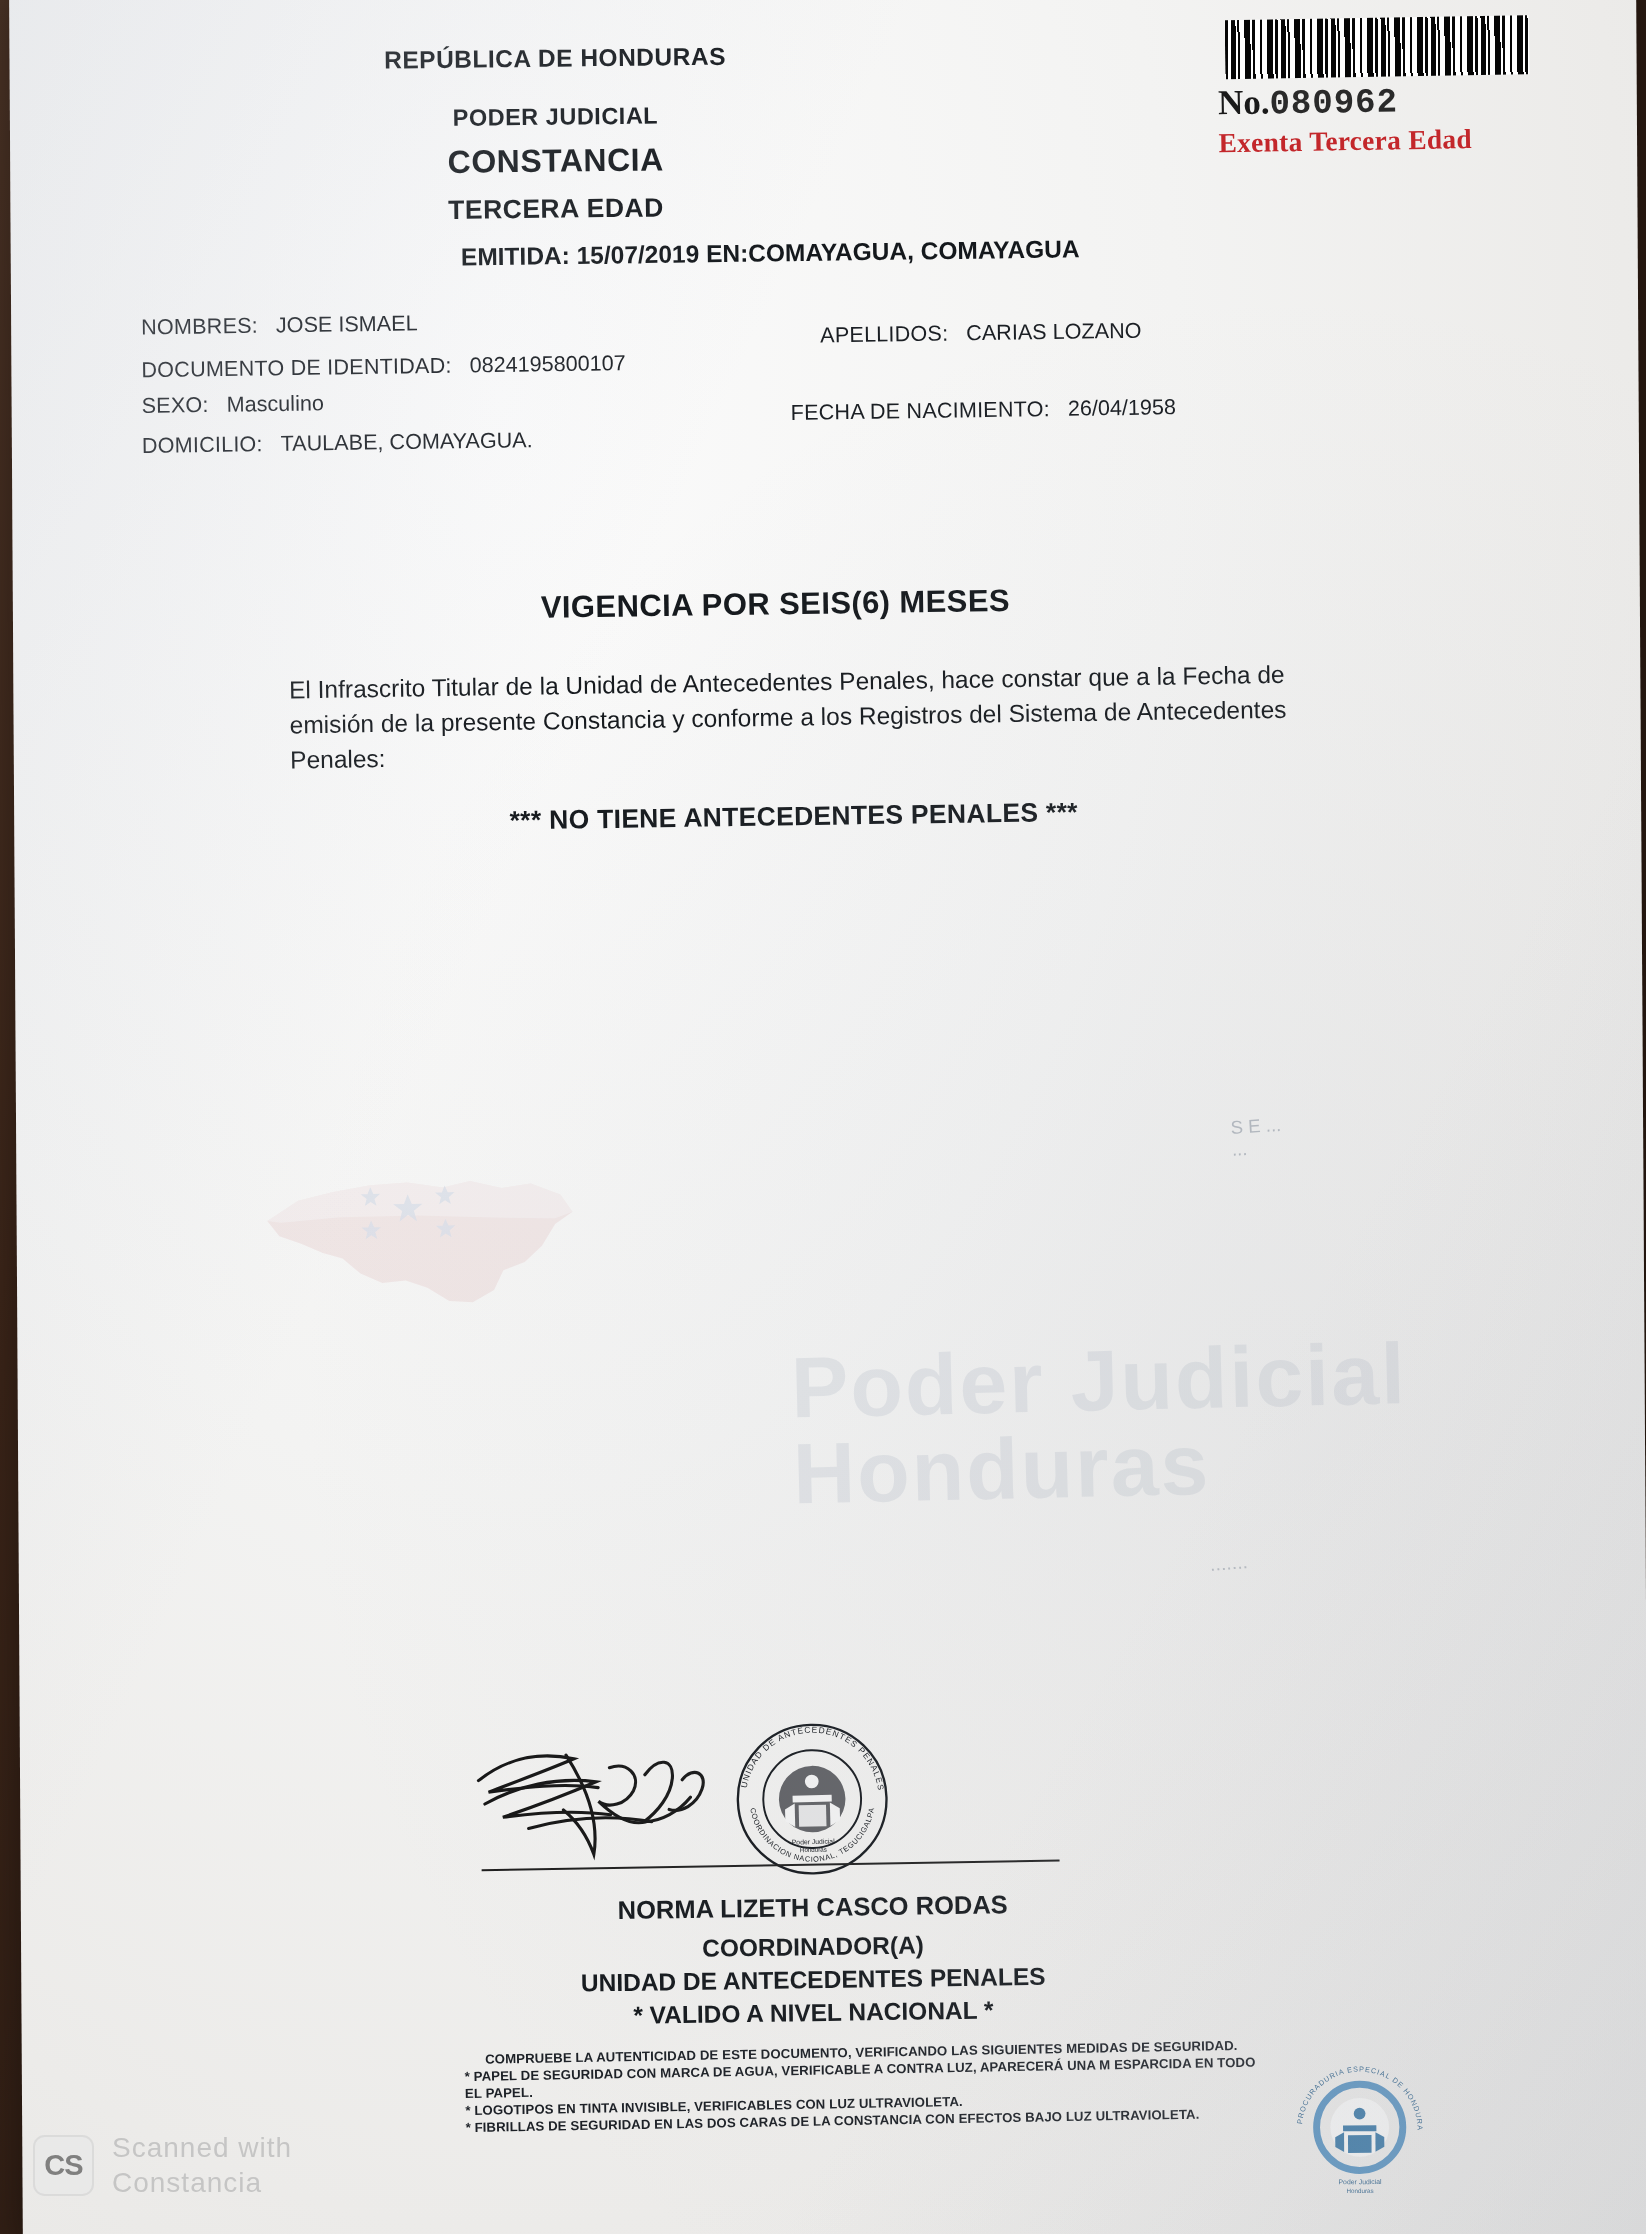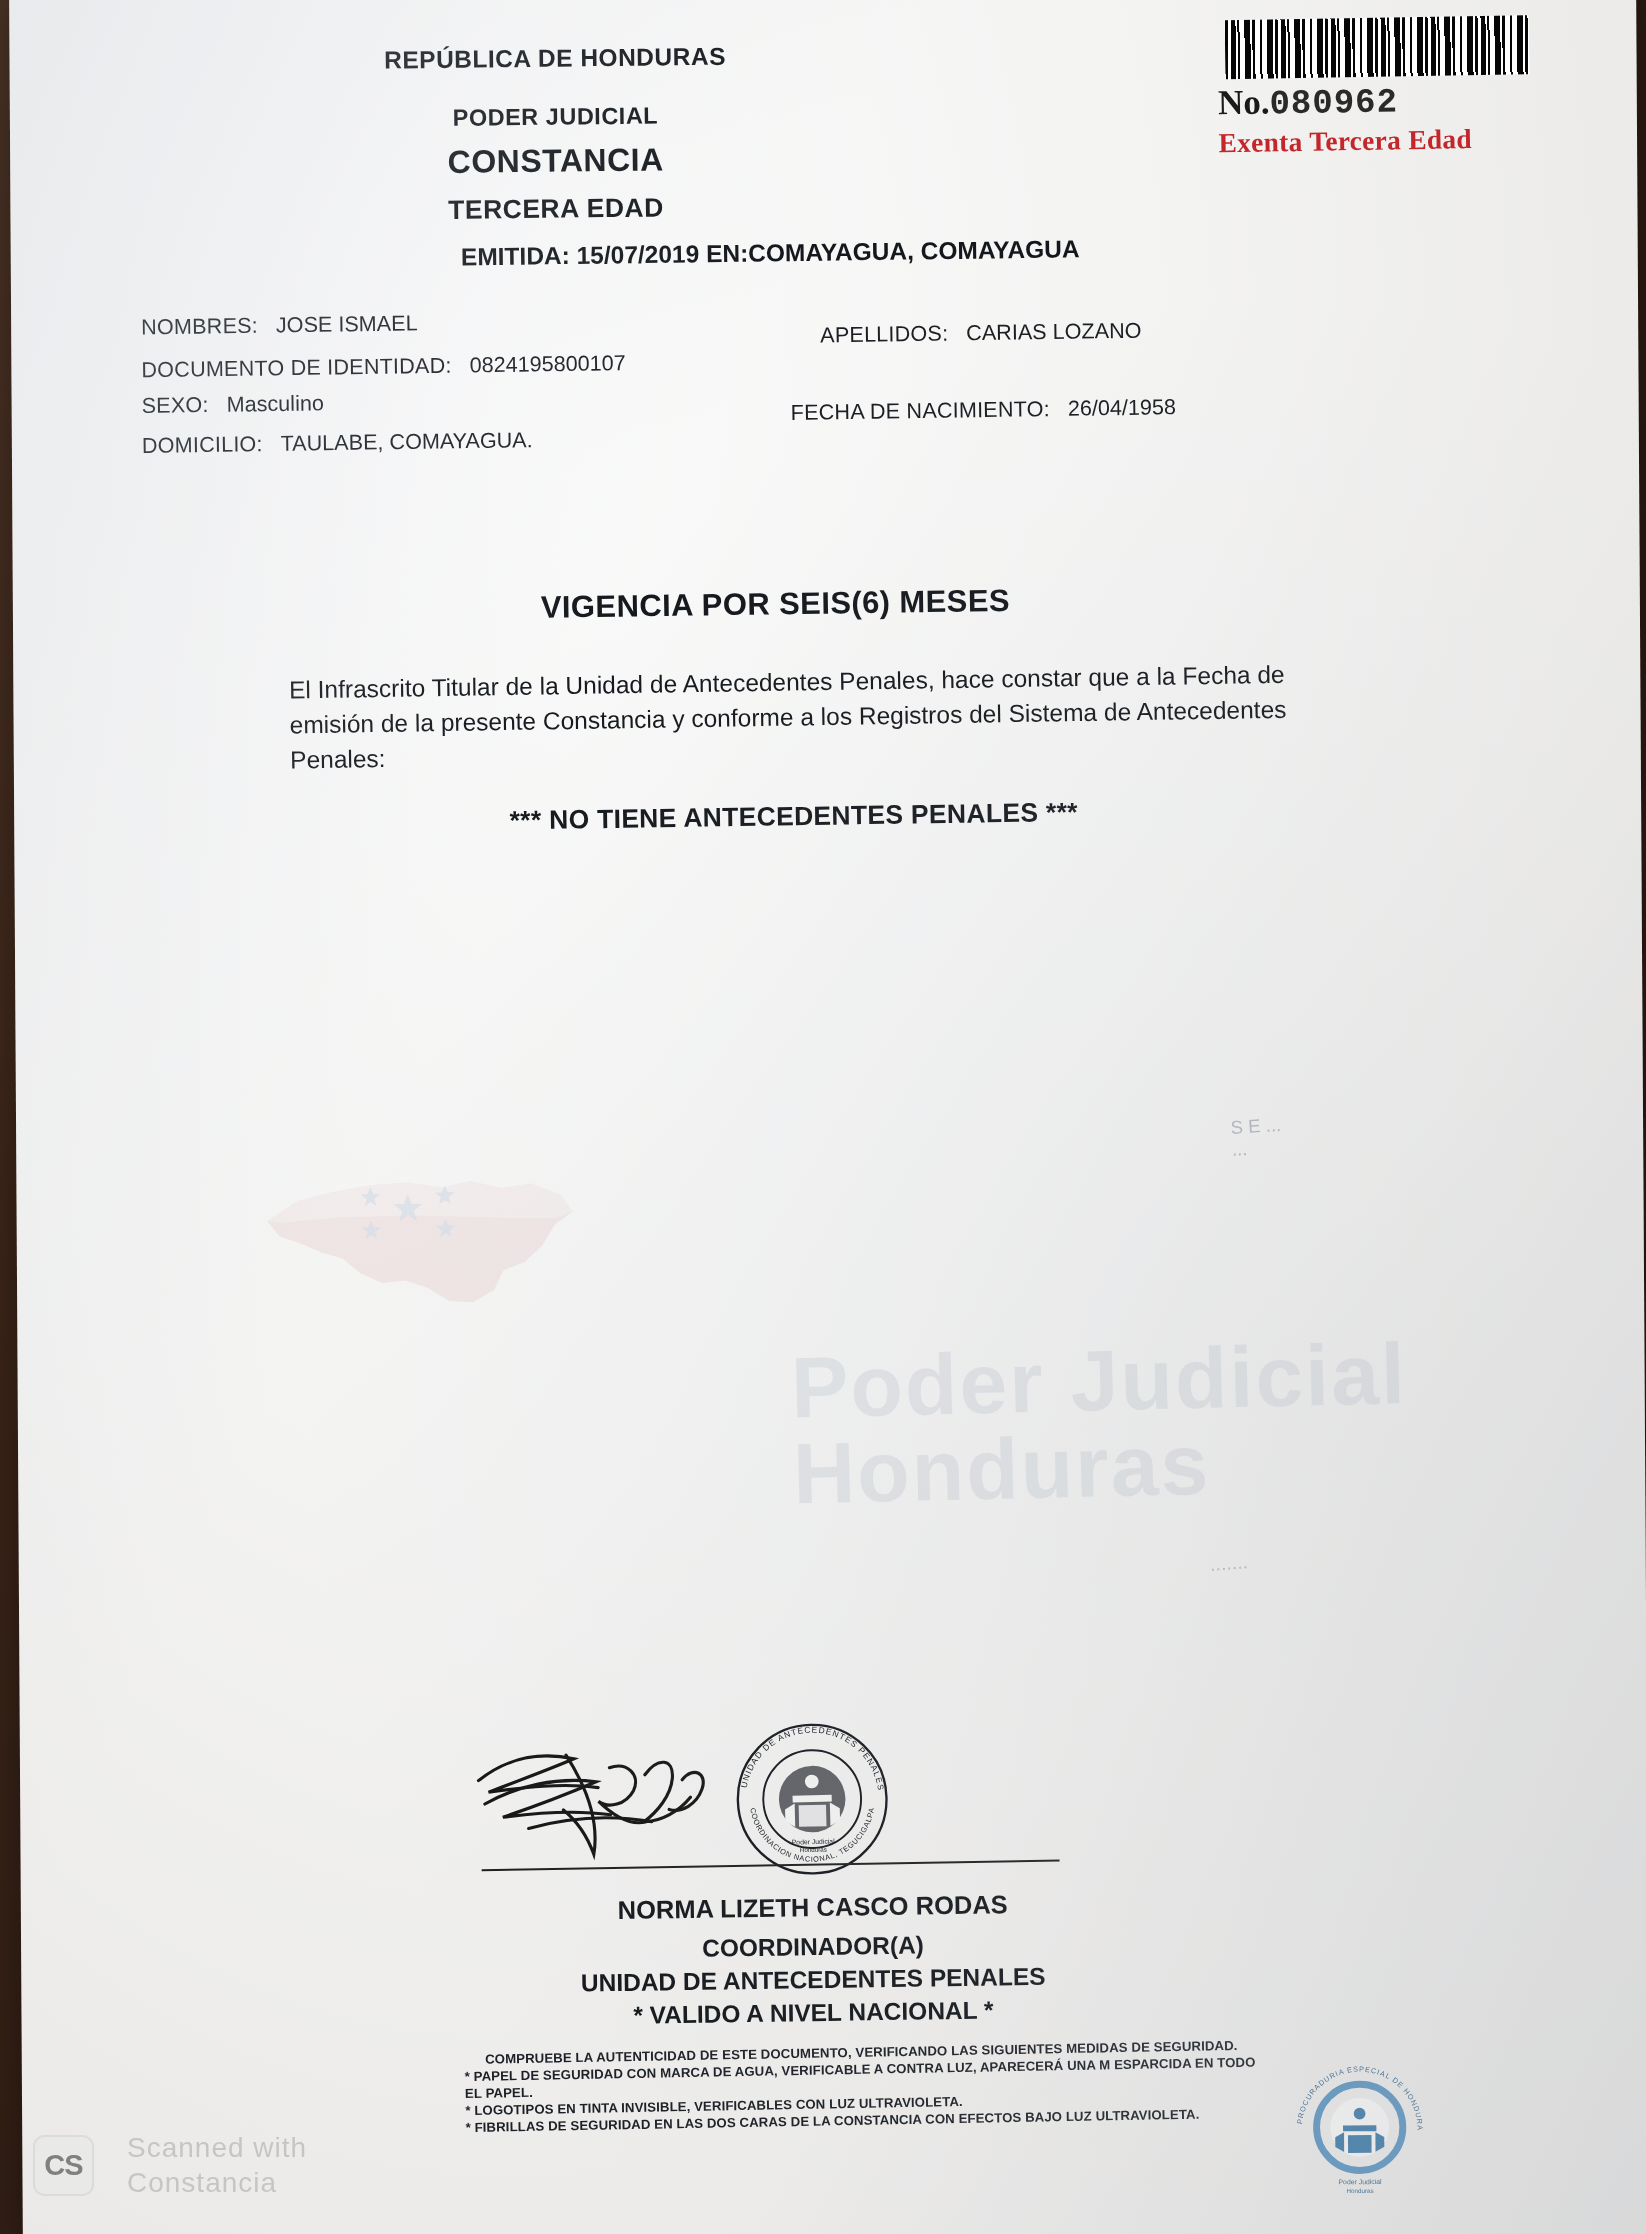--- a/index.html
+++ b/index.html
@@ -279,21 +279,21 @@
     opacity: 0.95;
   }
 
   
   #camscanner {
     position: absolute;
     left: 33px;
     bottom: 35px;
     display: flex;
     align-items: center;
-    gap: 33px;
+    gap: 18px;
     opacity: 0.75;
   }
   #cs-badge {
     width: 61px;
     height: 61px;
     border-radius: 11.8px;
     background: #e9e9e9;
     color: #5d5d5d;
     font-family: "Liberation Sans", sans-serif;
     font-weight: 700;

